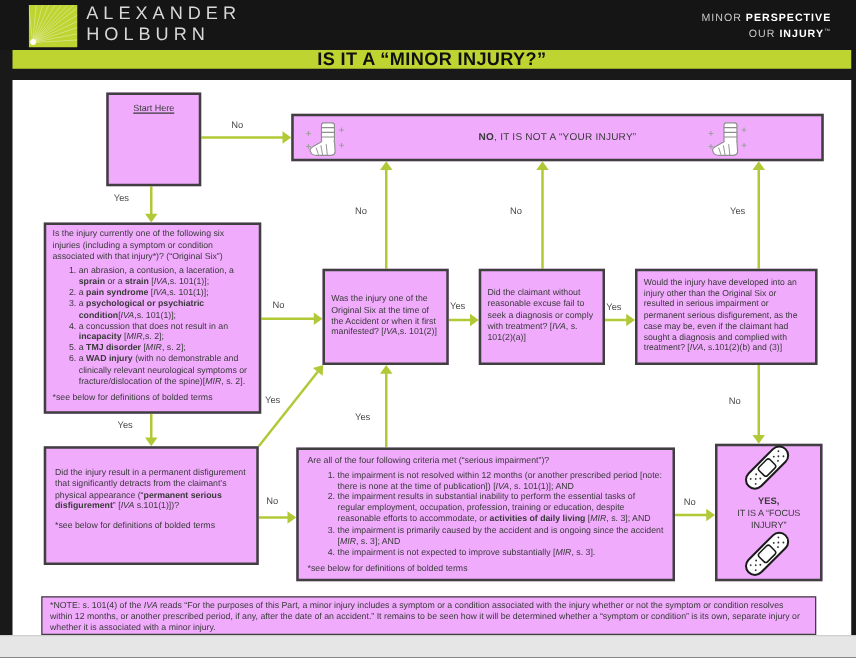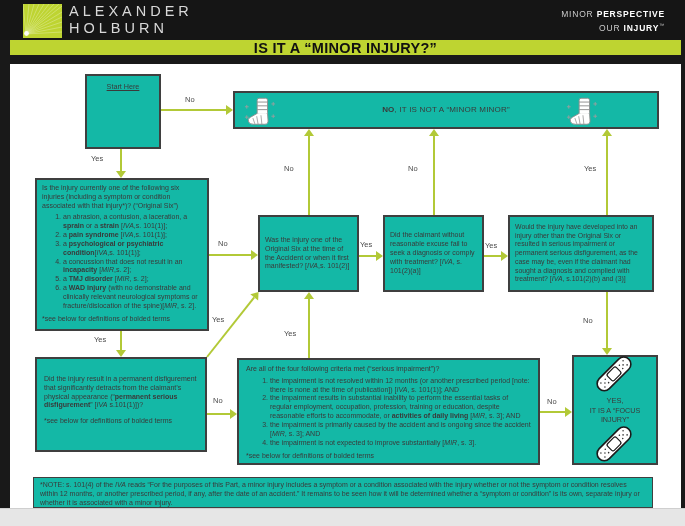--- a/index.html
+++ b/index.html
@@ -16,21 +16,21 @@
 
   
   .titlebar { position:absolute; left:10px; top:40px; width:671px; height:15px; background:var(--brand,#bed431);
               display:flex; align-items:flex-start; justify-content:center; font-size:14.5px; font-weight:bold; color:#101010; letter-spacing:.3px; }
 
   
   .page { position:absolute; left:10px; top:64px; width:671px; height:444px; background:#ffffff; }
   .bottom-strip { position:absolute; left:0; top:508px; width:685px; height:18px; background:#e6e6e6; border-top:1px solid #cfcfcf; }
 
   
-  .box { position:absolute; border:2px solid #3f3f3f; background:#14b8a6; color:#3a3a3a; font-size:7px; line-height:1.26; }
+  .box { position:absolute; border:2px solid #3f3f3f; background:#f0abfc; color:#3a3a3a; font-size:7px; line-height:1.26; }
   .box ol { margin:3px 0 0 0; padding-left:21px; }
   .box li { margin:0; }
   .b { font-weight:bold; }
   .i { font-style:italic; }
   .footnote { margin-top:5px; }
   .center { text-align:center; }
 
   
   .hl { position:absolute; height:2px; background:var(--arrow,#b2c937); }
   .vl { position:absolute; width:2px; background:var(--arrow,#b2c937); }
@@ -176,21 +176,21 @@
       </g>
       <g stroke="#9e9e9e" stroke-width="0.9">
         <path d="M2 10h4 M4 8v4"></path>
           <path d="M30 7h4 M32 5v4"></path>
           <path d="M2 21h4 M4 19v4"></path>
           <path d="M30 20h4 M32 18v4"></path>
       </g>
     </svg>
     <div style="position:absolute;inset:0;display:flex;align-items:center;justify-content:center;font-size:8px;letter-spacing:.2px;">
         <span class="b">NO</span>
-        <span>, IT IS NOT A “MINOR MINOR”</span>
+        <span>, IT IS NOT A “YOUR INJURY”</span>
       </div>
   </div>
 
   <div class="box" style="left:35px;top:178px;width:174px;height:153px;padding:4px 5px;">
     <div>Is the injury currently one of the following six injuries (including a symptom or condition associated with that injury*)? (“Original Six”)</div>
     <ol>
       <li><span>an abrasion, a contusion, a laceration, a </span><span class="b">sprain</span><span> or a </span><span class="b">strain</span><span> [</span><span class="i">IVA</span><span>,s. 101(1)];</span></li>
       <li><span>a </span><span class="b">pain syndrome</span><span> [</span><span class="i">IVA</span><span>,s. 101(1)];</span></li>
       <li><span>a </span><span class="b">psychological or psychiatric condition</span><span>[</span><span class="i">IVA</span><span>,s. 101(1)];</span></li>
       <li><span>a concussion that does not result in an </span><span class="b">incapacity</span><span> [</span><span class="i">MIR</span><span>,s. 2];</span></li>
@@ -241,21 +241,21 @@
             <circle cx="12.5" cy="12.5" r="0.8"></circle>
           <circle cx="39.5" cy="7" r="0.8"></circle>
             <circle cx="36.5" cy="10" r="0.8"></circle>
             <circle cx="39.5" cy="13" r="0.8"></circle>
             <circle cx="33.5" cy="7.5" r="0.8"></circle>
             <circle cx="33.5" cy="12.5" r="0.8"></circle>
         </g>
       </svg>
     </div>
     <div class="center">
-      <div style="font-weight:normal;font-size:7.5px;">YES,</div>
+      <div style="font-weight:bold;font-size:7.5px;">YES,</div>
       <div style="font-size:7.2px;">IT IS A “FOCUS INJURY”</div>
     </div>
     <div class="band">
       <svg width="44" height="19" viewBox="0 0 46 20">
         <rect x="1" y="2.5" width="44" height="15" rx="7.5" fill="#ffffff" stroke="#1b1b1b" stroke-width="1.7"></rect>
         <rect x="16.5" y="5" width="13" height="10" rx="2.2" fill="#ffffff" stroke="#1b1b1b" stroke-width="1.3"></rect>
         <g fill="#333333">
           <circle cx="6.5" cy="7" r="0.8"></circle>
             <circle cx="9.5" cy="10" r="0.8"></circle>
             <circle cx="6.5" cy="13" r="0.8"></circle>

